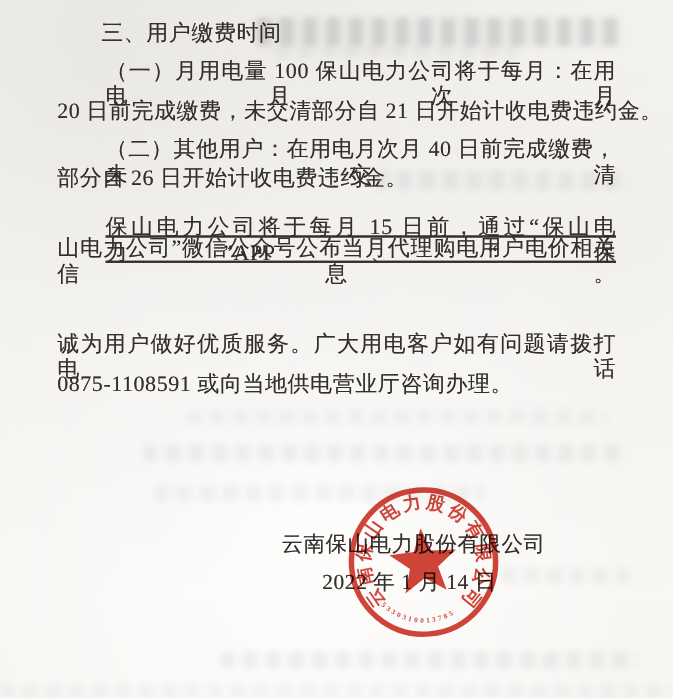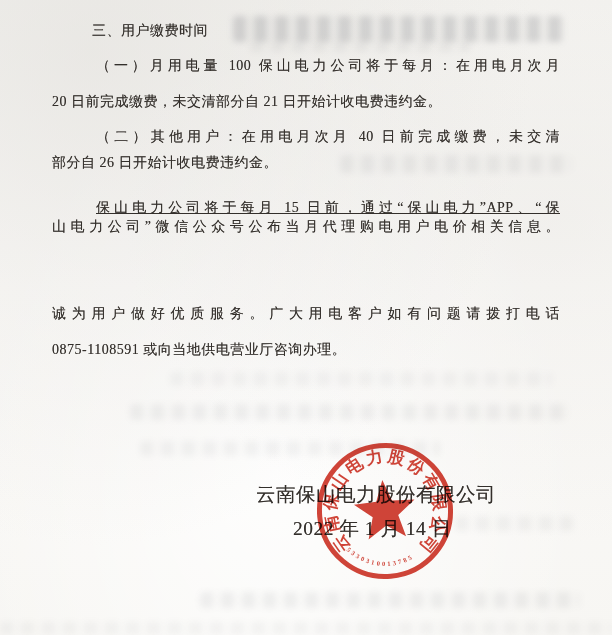--- a/index.html
+++ b/index.html
@@ -9,21 +9,21 @@
   .page {
     position:relative; width:612px; height:635px; overflow:hidden;
     background-color:#f9f8f6;
     background-image:
       radial-gradient(ellipse at 15% 8%, rgba(224,222,218,.55), transparent 60%),
       radial-gradient(ellipse at 90% 35%, rgba(229,227,223,.40), transparent 55%),
       radial-gradient(ellipse at 45% 75%, rgba(255,255,255,.8), transparent 65%),
       linear-gradient(180deg,#f4f3f0,#fbfaf8 45%,#f7f6f3);
   }
   .line {
-    position:absolute; color:var(--ink); font-size:14px; line-height:23px;
+    position:absolute; color:var(--ink); font-size:20px; line-height:23px;
     letter-spacing:.5px; white-space:nowrap;
     text-shadow:0 0 .5px rgba(52,48,44,.55);
   }
   .just { white-space:normal; text-align:justify; text-align-last:justify; }
   .sig  { position:absolute; color:var(--ink); font-size:19.5px;
           letter-spacing:.5px; text-shadow:0 0 .5px rgba(52,48,44,.55); }
   .smudge {
     position:absolute; filter:blur(3px); border-radius:4px; pointer-events:none;
     background:repeating-linear-gradient(90deg,
       rgba(118,120,126,.45) 0 13px, rgba(118,120,126,.07) 13px 21px);

